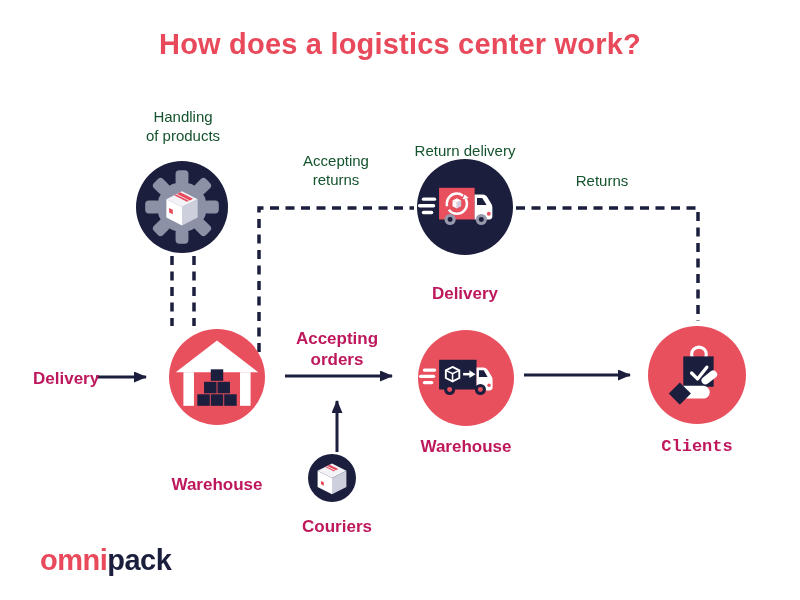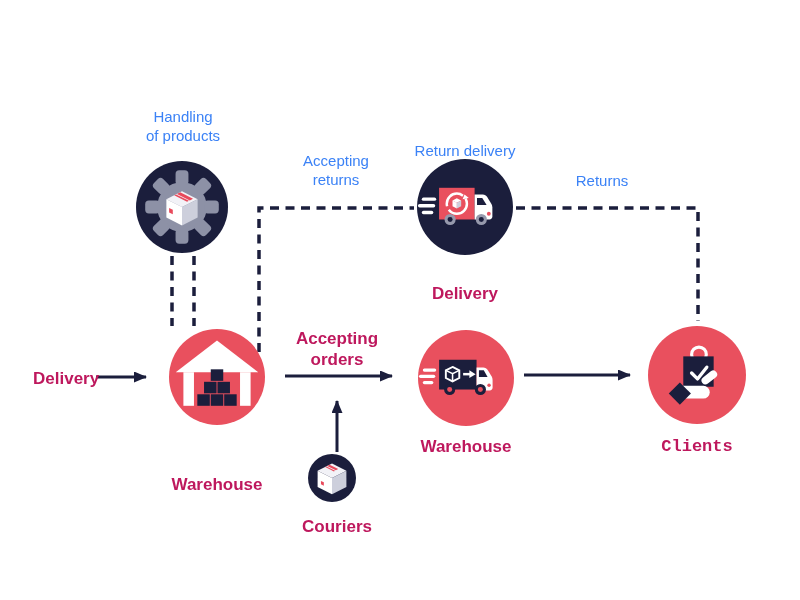--- a/index.html
+++ b/index.html
@@ -10,33 +10,34 @@
          font-size:29px;font-weight:800;color:#E8495B;letter-spacing:.2px;}
 
   svg.connectors{position:absolute;left:0;top:0;width:800px;height:600px;}
 
   .node{position:absolute;border-radius:50%;}
   .node svg{width:100%;height:100%;display:block;}
   .navy-bg{background:#1B1E3C;}
   .red-bg{background:#E9505E;}
 
   .lbl{position:absolute;text-align:center;white-space:pre-line;line-height:1.25;}
-  .lbl.gray{color:#3b82f6;font-size:15px;font-weight:500;}
+  .lbl.gray{color:#14532d;font-size:15px;font-weight:500;}
   .lbl.navy{color:#be185d;font-size:17px;font-weight:600;}
   .center{transform:translateX(-50%);}
 
   .logo{position:absolute;left:40px;top:544px;font-size:29px;font-weight:800;letter-spacing:-.5px;}
   .logo .p1{color:#E8495B;}
   .logo .p2{color:#1B1E3C;}
 </style>
 </head>
 <body>
 
 <div id="stage">
 
+  <div class="title">How does a logistics center work?</div>
 
   <svg class="connectors" viewBox="0 0 800 600">
     <defs>
       <marker id="ah" markerUnits="userSpaceOnUse" markerWidth="18" markerHeight="14" refX="12" refY="5.5" orient="auto">
         <path d="M0,0 L13,5.5 L0,11 Z" fill="#1B1E3C"></path>
       </marker>
     </defs>
     <line x1="96" y1="377" x2="146" y2="377" stroke="#1B1E3C" stroke-width="3" marker-end="url(#ah)"></line>
     <line x1="285" y1="376" x2="392" y2="376" stroke="#1B1E3C" stroke-width="3" marker-end="url(#ah)"></line>
     <line x1="524" y1="375" x2="630" y2="375" stroke="#1B1E3C" stroke-width="3" marker-end="url(#ah)"></line>
@@ -159,14 +160,17 @@
       <polygon points="50,20 80,35 50,50 20,35" fill="#F2F2F7"></polygon>
       <polygon points="20,35 50,50 50,84 20,69" fill="#FFFFFF"></polygon>
       <polygon points="80,35 50,50 50,84 80,69" fill="#CDCFDC"></polygon>
       <polygon points="40,25 45,22.5 63,31.5 58,34" fill="#E8495B"></polygon>
       <polygon points="36,27.3 38.5,26 56.5,35 54,36.3" fill="#E8495B"></polygon>
       <polygon points="27,56 33,59 33,66 27,63" fill="#E8495B"></polygon>
     </svg>
   </div>
   <div class="lbl navy center" style="left:337px;top:516px;">Couriers</div>
 
+  <div class="logo">
+    <span class="p1">omni</span><span class="p2">pack</span>
+  </div>
 
 </div>
 
 </body></html>

